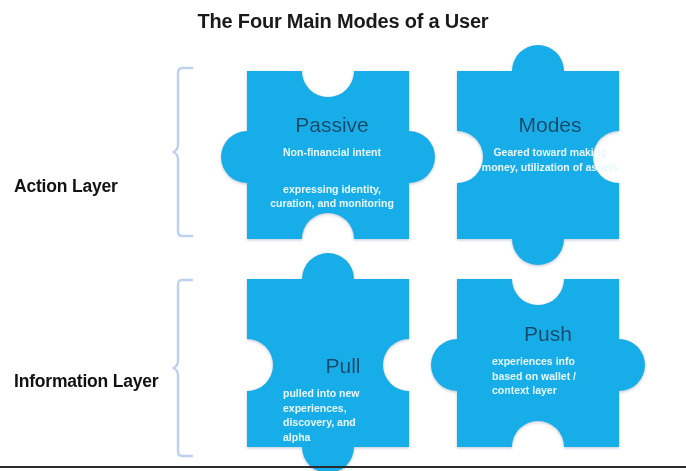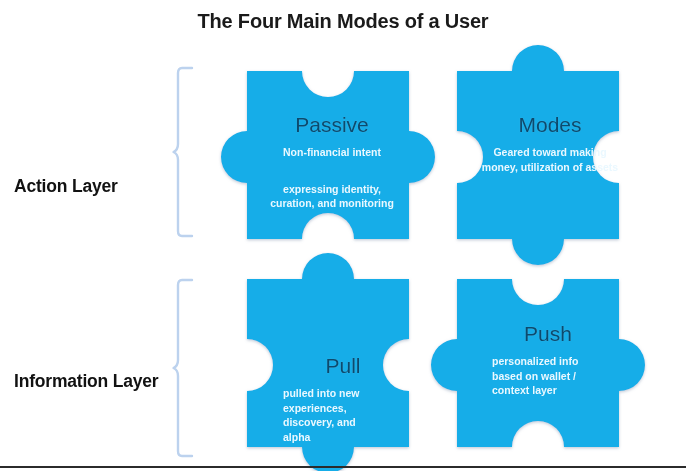--- a/index.html
+++ b/index.html
@@ -219,21 +219,21 @@
       <span>pulled into new</span><br>
       <span>experiences,</span><br>
       <span>discovery, and</span><br>
       <span>alpha</span>
     </div>
   </div>
 
   <div class="piece-text tb-push">
     <div class="piece-title">Push</div>
     <div class="piece-sub">
-      <span>personalized info</span><br>
+      <span>experiences info</span><br>
       <span>based on wallet /</span><br>
       <span>context layer</span>
     </div>
   </div>
 
   <div class="bottom-rule"></div>
 
 </div>
 
 </body></html>

